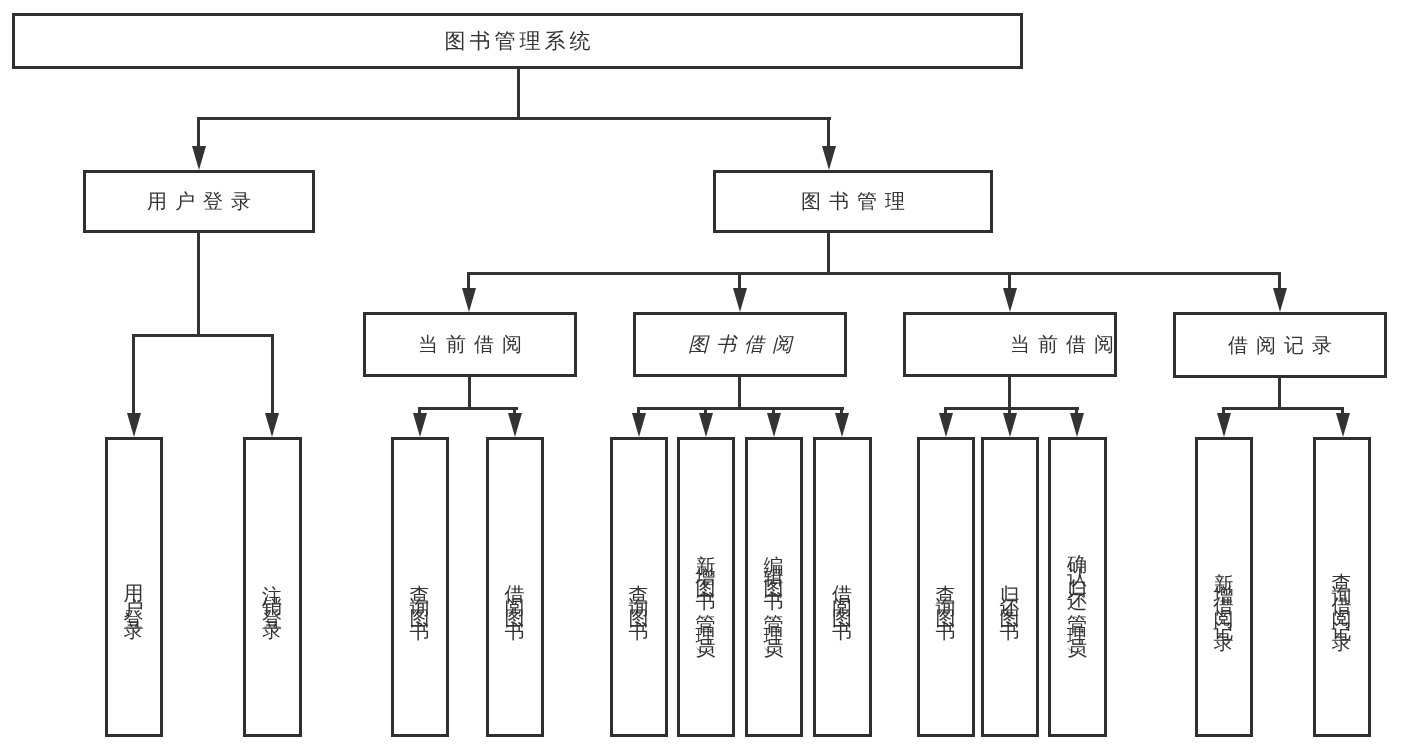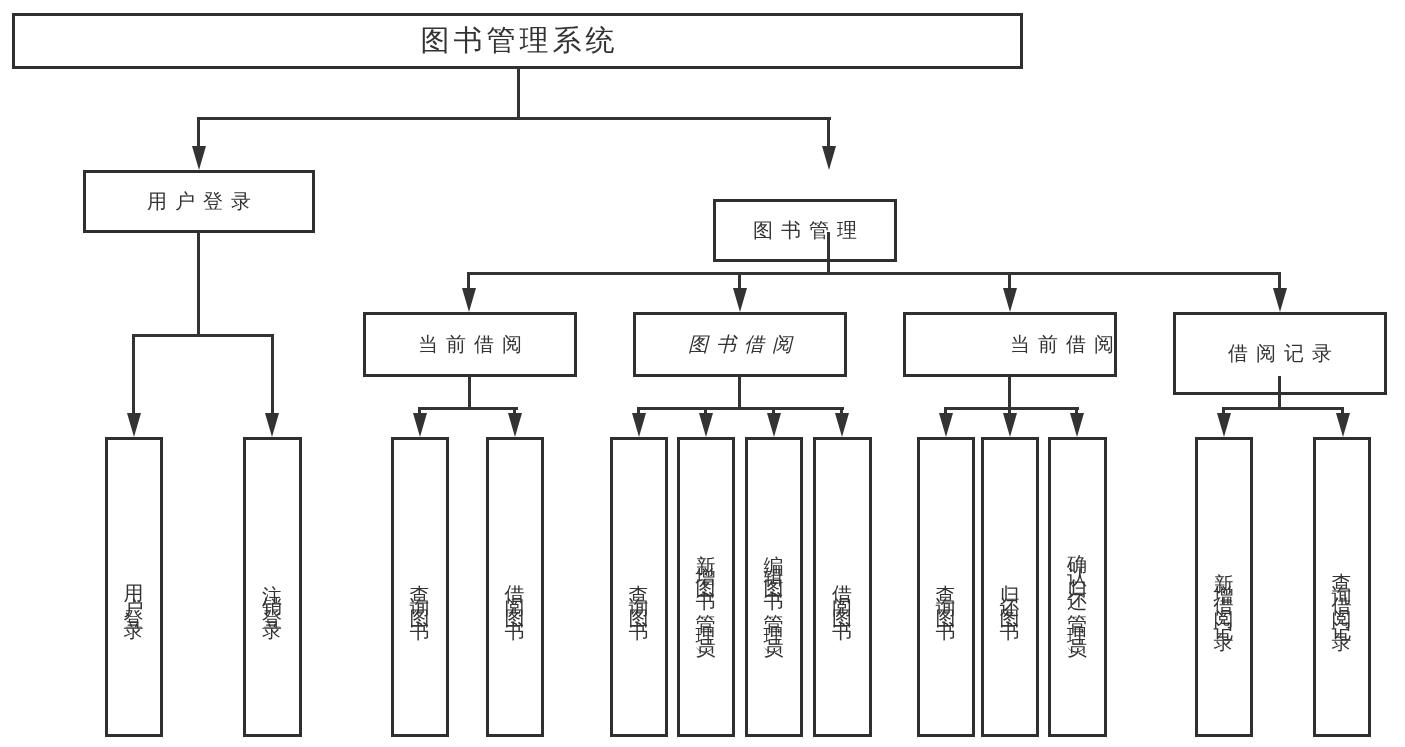--- a/index.html
+++ b/index.html
@@ -16,21 +16,21 @@
     position: absolute;
     box-sizing: border-box;
     background: #ffffff;
     border: 3px solid #2f2f2f;
     display: flex;
     align-items: center;
     justify-content: center;
   }
   .hbox { font-size: 20px; letter-spacing: 8px; white-space: nowrap; }
   .hbox span { margin-right: -8px; }
-  .rootbox { font-size: 29px; letter-spacing: 4px; }
+  .rootbox { font-size: 21px; letter-spacing: 4px; }
   .rootbox span { margin-right: -4px; }
   .leaf span {
     writing-mode: vertical-rl;
     text-orientation: mixed;
     font-size: 20px;
     letter-spacing: 12px;
     line-height: 1.1;
     margin-bottom: -12px;
   }
   .vl { position: absolute; width: 3px; background: #333333; }
@@ -63,21 +63,21 @@
   <div class="vl" style="left:517px; top:68px; height:52px;"></div>
   <div class="hl" style="left:197px; top:117px; width:634px;"></div>
   <div class="vl" style="left:197px; top:117px; height:33px;"></div>
   <div class="ar" style="left:192px; top:146px;"></div>
   <div class="vl" style="left:827px; top:117px; height:33px;"></div>
   <div class="ar" style="left:822px; top:146px;"></div>
 
   <div class="box hbox" style="left:83px; top:170px; width:232px; height:63px;">
     <span>用户登录</span>
   </div>
-  <div class="box hbox" style="left:713px; top:170px; width:184px; height:63px;margin-top:29px;">
+  <div class="box hbox" style="left:713px; top:170px; width:280px; height:63px;">
     <span>图书管理</span>
   </div>
 
   <div class="vl" style="left:197px; top:232px; height:104px;"></div>
   <div class="hl" style="left:132px; top:334px; width:142px;"></div>
   <div class="vl" style="left:132px; top:334px; height:81px;"></div>
   <div class="ar" style="left:127px; top:413px;"></div>
   <div class="vl" style="left:271px; top:334px; height:81px;"></div>
   <div class="ar" style="left:265px; top:413px;"></div>
 
@@ -94,21 +94,21 @@
 
   <div class="box hbox" style="left:363px; top:312px; width:214px; height:65px;">
     <span>当前借阅</span>
   </div>
   <div class="box hbox" style="left:633px; top:312px; width:214px; height:65px;font-style:italic;">
     <span>图书借阅</span>
   </div>
   <div class="box hbox" style="left:903px; top:312px; width:214px; height:65px;justify-content:flex-end;">
     <span>当前借阅</span>
   </div>
-  <div class="box hbox" style="left:1173px; top:312px; width:214px; height:83px;">
+  <div class="box hbox" style="left:1173px; top:312px; width:214px; height:66px;">
     <span>借阅记录</span>
   </div>
 
   <div class="vl" style="left:468px; top:376px; height:34px;"></div>
   <div class="hl" style="left:418px; top:407px; width:100px;"></div>
   <div class="vl" style="left:418px; top:407px; height:8px;"></div>
   <div class="ar" style="left:413px; top:413px;"></div>
   <div class="vl" style="left:513px; top:407px; height:8px;"></div>
   <div class="ar" style="left:508px; top:413px;"></div>
 

